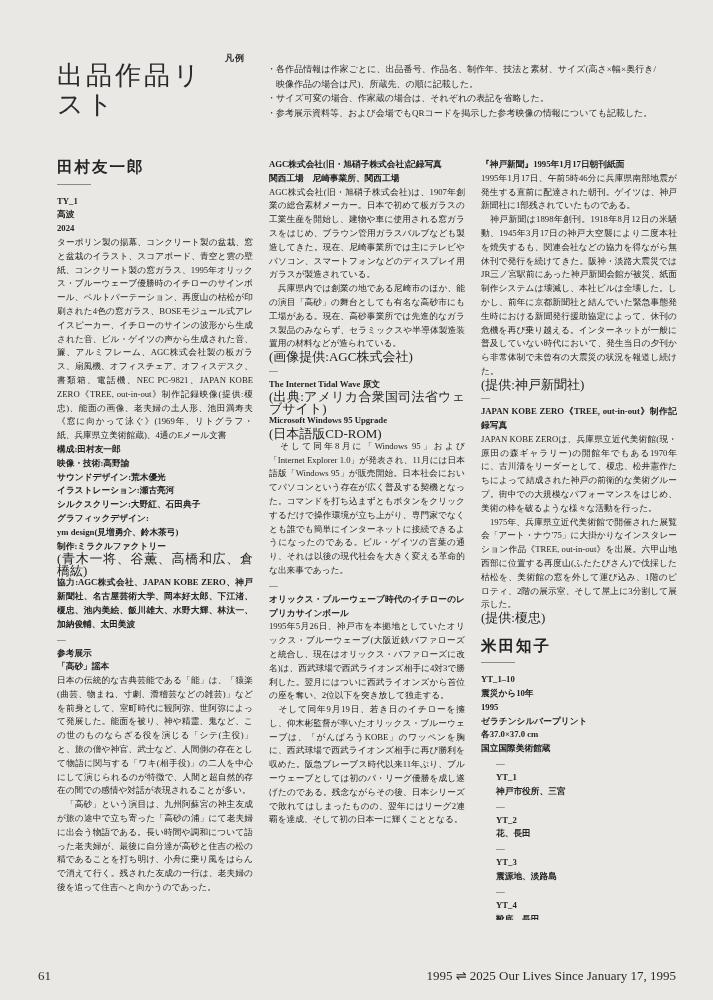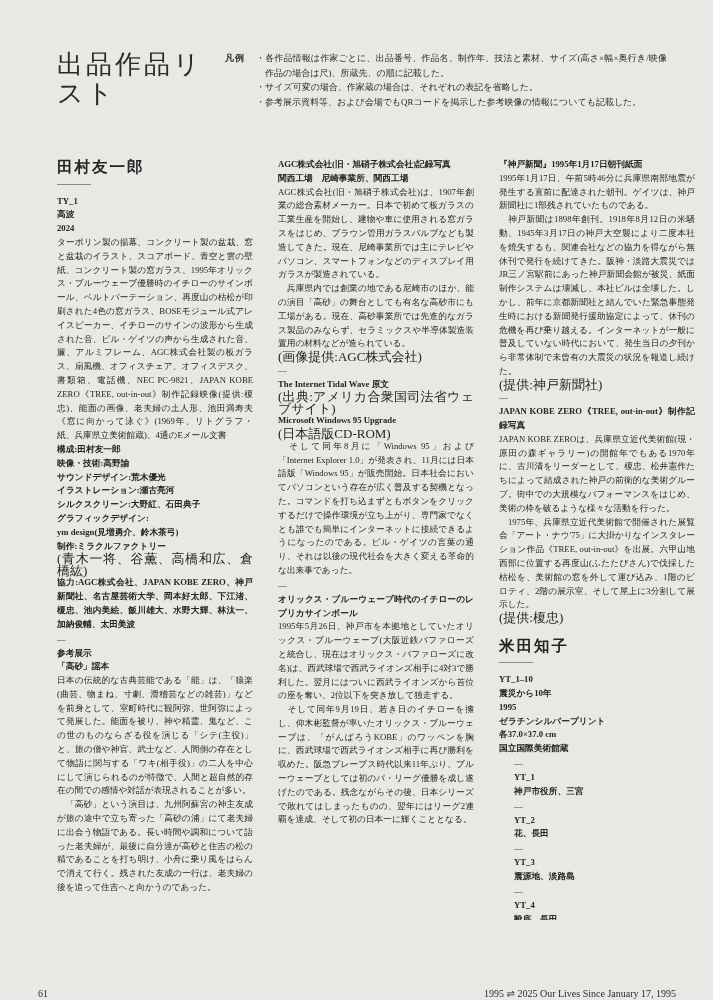--- a/index.html
+++ b/index.html
@@ -7,37 +7,37 @@
     position:relative;width:713px;height:1000px;
     background:#e9e8e4;color:#232323;
     font-family:"Liberation Serif","DejaVu Serif",serif;
     overflow:hidden;
   }
   
   .header{position:absolute;top:50px;left:57px;right:45px;display:flex;align-items:center;}
   .page-title{font-size:26px;letter-spacing:3px;font-weight:500;color:#2a2a2a;width:168px;flex:none;line-height:1.1;}
   .legend{display:flex;flex:1;font-size:9px;line-height:14.5px;color:#2b2b2b;}
   .legend-label{font-weight:700;flex:none;margin-right:10px;margin-top:1px;letter-spacing:1px;}
-  .legend-list{list-style:none;margin:1px;padding:0;}
+  .legend-list{list-style:none;margin:12px;padding:0;}
   .legend-list li{padding-left:9px;text-indent:-9px;text-align:justify;}
   
-  .columns{position:absolute;top:158px;left:57px;display:flex;gap:25px;height:762px;overflow:hidden;}
+  .columns{position:absolute;top:158px;left:57px;display:flex;gap:16px;height:762px;overflow:hidden;}
   .col{width:196px;flex:none;font-size:8.7px;line-height:13.8px;text-align:justify;color:#242424;}
   .b-heading{font-size:15.5px;font-weight:600;letter-spacing:2px;line-height:1.2;margin-top:0;}
   .b-heading::after{content:"";display:block;width:34px;height:1px;background:#8a8a88;margin:7px 0 10px 0;}
   .b-heading + *{margin-top:0;}
   .col > .b-heading:not(:first-child){margin-top:13px;}
   .b-caption{font-weight:700;}
   .b-body{font-weight:400;}
   .b-small{font-size:13px;line-height:11.5px;font-weight:400;}
   .b-divider{font-weight:400;line-height:15px;}
   .b-indent,.b-divider-indent{padding-left:15px;font-weight:700;}
   .b-divider-indent{font-weight:400;line-height:15px;}
   
-  .footer{position:absolute;left:38px;right:37px;top:988px;display:flex;justify-content:space-between;font-size:10px;color:#2b2b2b;font-family:Liberation Serif, serif;}
+  .footer{position:absolute;left:38px;right:37px;top:968px;display:flex;justify-content:space-between;font-size:13px;color:#2b2b2b;font-family:Liberation Serif, serif;}
 </style>
 </head>
 <body>
 
 <div class="page">
   <div class="header">
     <div class="page-title">出品作品リスト</div>
     <div class="legend">
       <div class="legend-label">凡例</div>
       <ul class="legend-list">

